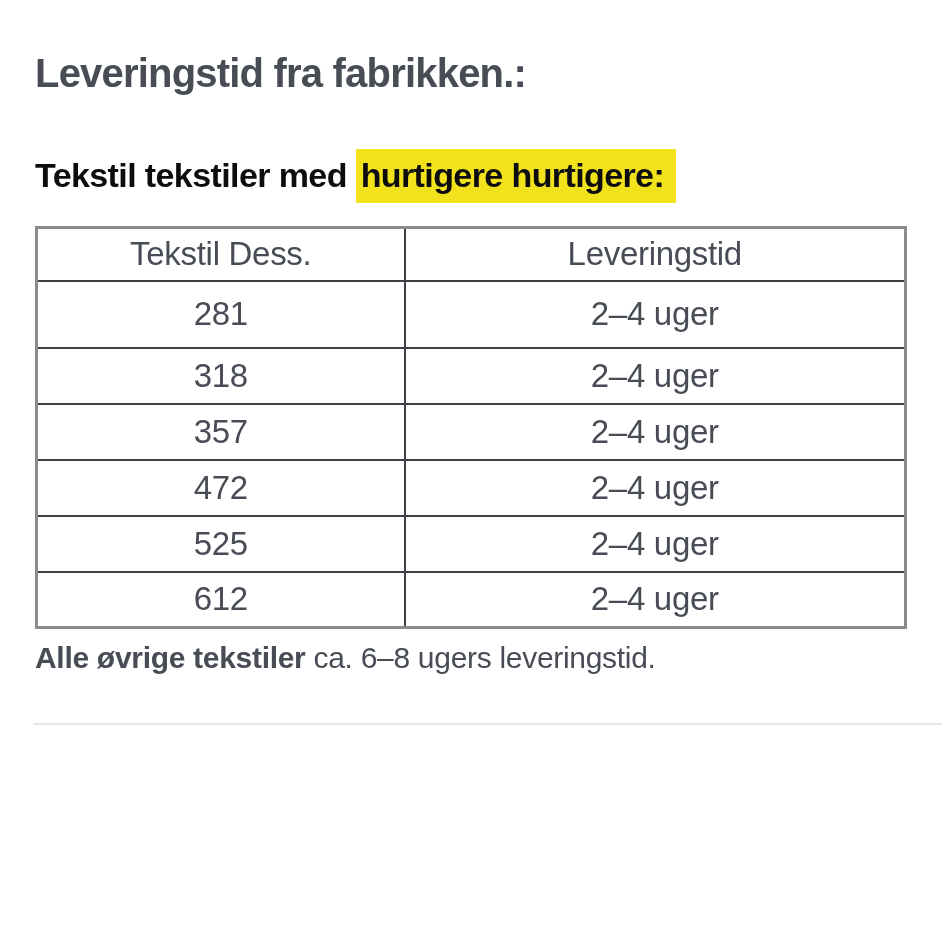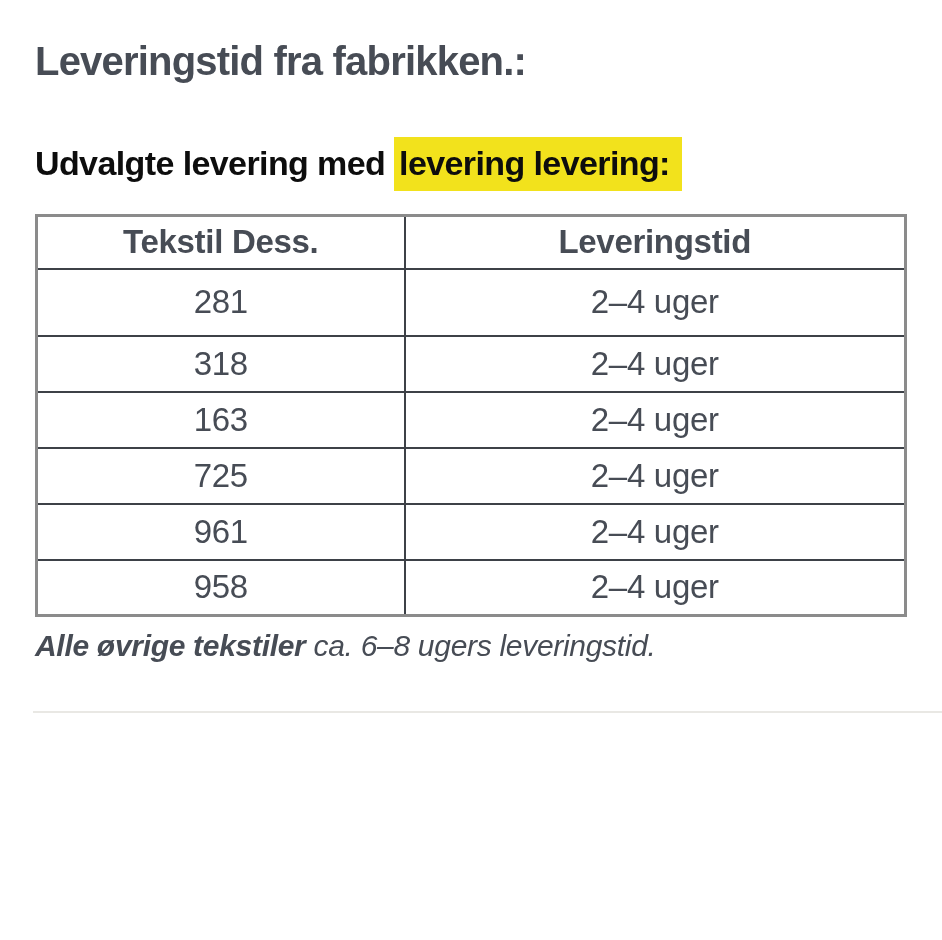--- a/index.html
+++ b/index.html
@@ -19,21 +19,21 @@
   }
   body {
     width: 942px;
     height: 940px;
     background: var(--page-bg);
     font-family: "Liberation Sans", "DejaVu Sans", sans-serif;
     color: var(--ink);
     overflow: hidden;
   }
   .page {
-    padding: 37px 0 0 35px;
+    padding: 49px 0 0 35px;
     width: 938px;
   }
   .page-title {
     margin: 0;
     font-size: 40px;
     line-height: 48px;
     font-weight: 700;
     letter-spacing: -0.8px;
     color: var(--ink);
   }
@@ -60,86 +60,85 @@
     table-layout: fixed;
   }
   .delivery-table th,
   .delivery-table td {
     border: 2px solid var(--border-inner);
     text-align: center;
     vertical-align: middle;
     padding: 0;
     letter-spacing: -0.3px;
   }
-  .delivery-table th { font-weight: 700; border-radius: 16px; }
+  .delivery-table th { font-weight: 400; border-radius: 16px; }
   .delivery-table td { font-weight: 400; }
   .delivery-table thead tr { height: 53px; }
   .delivery-table tbody tr { height: 56px; }
   .delivery-table tbody tr:first-child { height: 67px; }
   .delivery-table th:first-child,
   .delivery-table td:first-child { width: 368px; }
   .footer-note {
     margin: 10px 0 0 0;
     font-size: 30px;
     line-height: 37px;
     letter-spacing: -0.3px;
     color: var(--ink);
-    font-style: italic;
   }
   .footer-note strong { font-weight: 700; }
   hr.bottom-divider {
     border: none;
     border-top: 2px solid var(--divider);
     margin: 47px 0 0 -2px;
     width: 909px;
   }
 </style>
 </head>
 <body>
 
 <main class="page">
 
   <h1 class="page-title">Leveringstid fra fabrikken.:</h1>
 
   <p class="subtitle">
-    <span>Udvalgte levering med</span>
-    <mark>levering levering:</mark>
+    <span>Tekstil tekstiler med</span>
+    <mark>hurtigere hurtigere:</mark>
   </p>
 
   <table class="delivery-table">
     <thead>
       <tr>
         <th>Tekstil Dess.</th>
         <th>Leveringstid</th>
       </tr>
     </thead>
     <tbody>
 
     <tr>
         <td>281</td>
         <td>2–4 uger</td>
       </tr>
         <tr>
         <td>318</td>
         <td>2–4 uger</td>
       </tr>
         <tr>
-        <td>163</td>
+        <td>357</td>
         <td>2–4 uger</td>
       </tr>
         <tr>
-        <td>725</td>
+        <td>472</td>
         <td>2–4 uger</td>
       </tr>
         <tr>
-        <td>961</td>
+        <td>525</td>
         <td>2–4 uger</td>
       </tr>
         <tr>
-        <td>958</td>
+        <td>612</td>
         <td>2–4 uger</td>
       </tr>
       </tbody>
   </table>
 
   <p class="footer-note">
     <strong>Alle øvrige tekstiler</strong><span> ca. 6–8 ugers leveringstid.</span>
   </p>
 
   <hr class="bottom-divider">

